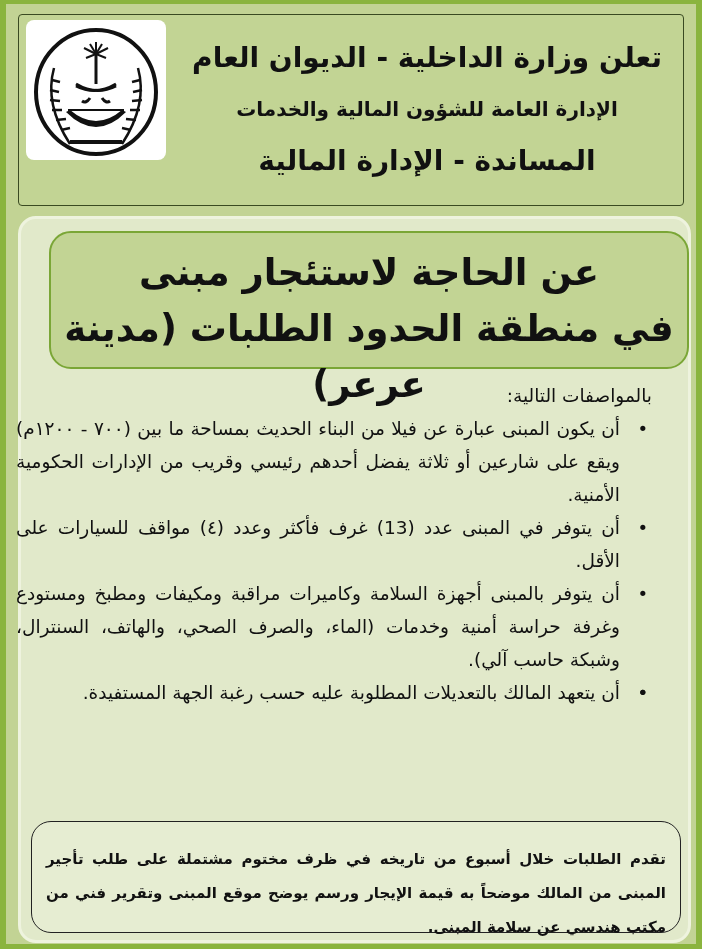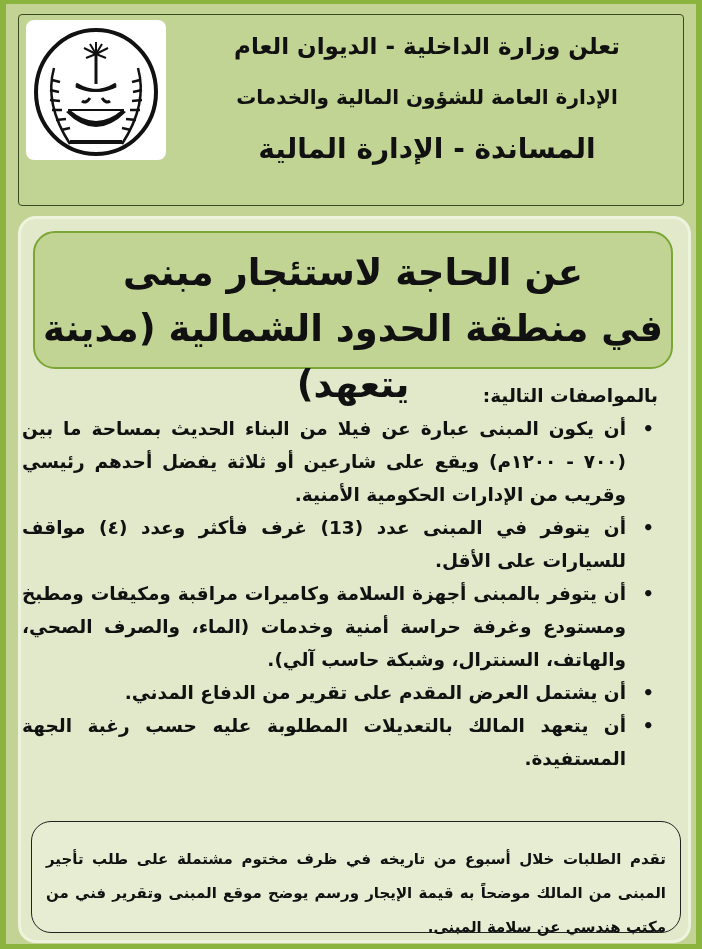--- a/index.html
+++ b/index.html
@@ -26,42 +26,42 @@
   }
   .emblem-box {
     position:absolute; left:7px; top:5px; width:140px; height:140px;
     background:#fff; border-radius:8px;
   }
   .emblem-box svg { position:absolute; left:4px; top:4px; }
   .header-text {
     position:absolute; right:6px; top:2px; width:500px;
     text-align:center; font-weight:bold; direction:rtl;
   }
-  .h-line1 { font-size:23px; line-height:50px; margin-top:4px; }
+  .h-line1 { font-size:28px; line-height:50px; margin-top:16px; }
   .h-line2 { font-size:20px; line-height:52px; }
   .h-line3 { font-size:28px; line-height:52px; }
 
   .body-panel {
     position:absolute; left:12px; top:212px; width:673px; height:727px;
     box-sizing:border-box; border-radius:18px;
     background:#e1e9ca;
     border:3px solid #eef3de;
   }
   .title-box {
-    position:absolute; left:12px; top:12px; width:640px; height:138px;
+    position:absolute; left:28px; top:12px; width:640px; height:138px;
     box-sizing:border-box; border-radius:22px;
     background:#c2d494; border:2px solid #7aa636;
     text-align:center; font-weight:bold;
   }
   .t-line1 { font-size:37px; line-height:56px; margin-top:12px; }
   .t-line2 { font-size:37px; line-height:56px; }
 
   .specs {
-    position:absolute; right:30px; top:160px; width:636px;
-    direction:rtl; text-align:justify; font-weight:bold;
+    position:absolute; right:36px; top:160px; width:636px;
+    direction:rtl; text-align:justify; font-weight:normal;
     font-size:18.5px; line-height:33px;
   }
   .specs-heading { margin:0; }
   .specs ul { list-style:none; margin:0; padding:0; }
   .specs li { position:relative; padding-right:32px; }
   .bullet {
     position:absolute; right:4px; top:0; font-size:18px;
   }
   .notice-box {
     position:absolute; left:10px; top:602px; width:650px; height:112px;
@@ -122,41 +122,40 @@
     <div class="header-text">
       <div class="h-line1">تعلن وزارة الداخلية - الديوان العام</div>
       <div class="h-line2">الإدارة العامة للشؤون المالية والخدمات</div>
       <div class="h-line3">المساندة - الإدارة المالية</div>
     </div>
   </div>
 
   <div class="body-panel">
     <div class="title-box">
       <div class="t-line1">عن الحاجة لاستئجار مبنى</div>
-      <div class="t-line2">في منطقة الحدود الشمالية (مدينة يتعهد)</div>
+      <div class="t-line2">في منطقة الحدود الطلبات (مدينة عرعر)</div>
     </div>
 
     <div class="specs">
       <p class="specs-heading">بالمواصفات التالية:</p>
       <ul>
         <li>
           <span class="bullet">•</span>
           <span>أن يكون المبنى عبارة عن فيلا من البناء الحديث بمساحة ما بين (٧٠٠ - ١٢٠٠م) ويقع على شارعين أو ثلاثة يفضل أحدهم رئيسي وقريب من الإدارات الحكومية الأمنية.</span>
         </li>
         <li>
           <span class="bullet">•</span>
           <span>أن يتوفر في المبنى عدد (13) غرف فأكثر وعدد (٤) مواقف للسيارات على الأقل.</span>
         </li>
         <li>
           <span class="bullet">•</span>
           <span>أن يتوفر بالمبنى أجهزة السلامة وكاميرات مراقبة ومكيفات ومطبخ ومستودع وغرفة حراسة أمنية وخدمات (الماء، والصرف الصحي، والهاتف، السنترال، وشبكة حاسب آلي).</span>
         </li>
         <li>
           <span class="bullet">•</span>
-          <span>أن يشتمل العرض المقدم على تقرير من الدفاع المدني.</span>
         </li>
         <li>
           <span class="bullet">•</span>
           <span>أن يتعهد المالك بالتعديلات المطلوبة عليه حسب رغبة الجهة المستفيدة.</span>
         </li>
       </ul>
     </div>
 
     <div class="notice-box">
       <span>تقدم الطلبات خلال أسبوع من تاريخه في ظرف مختوم مشتملة على طلب تأجير المبنى من المالك موضحاً به قيمة الإيجار ورسم يوضح موقع المبنى وتقرير فني من مكتب هندسي عن سلامة المبنى.</span>

